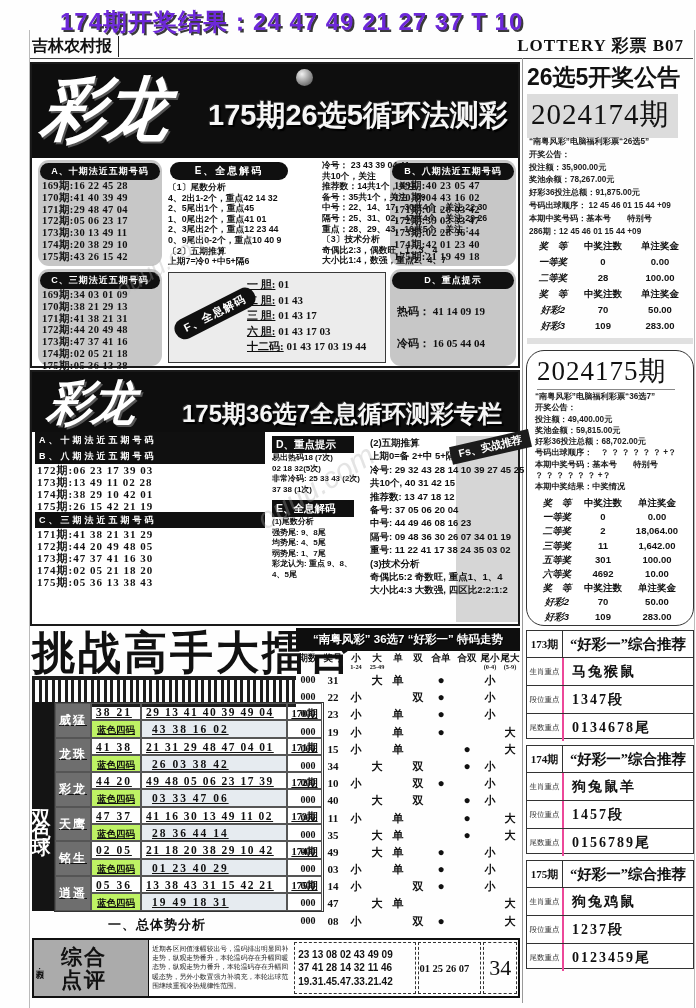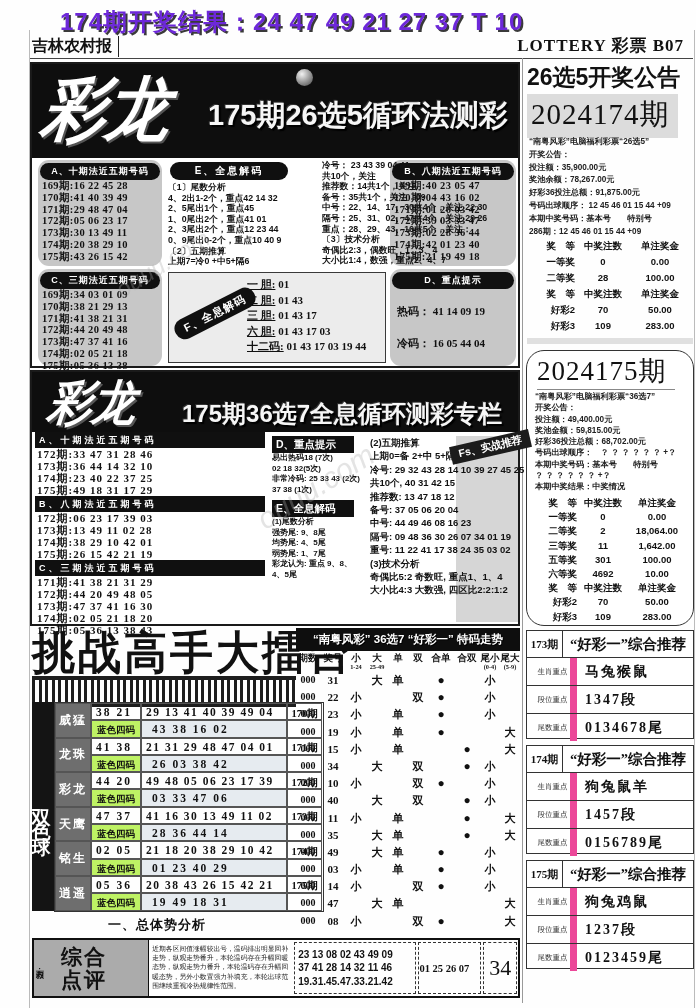--- a/index.html
+++ b/index.html
@@ -86,21 +86,21 @@
   
   #s3{position:absolute;left:30px;top:628px;width:490px;height:376px;}
   #s3-title{position:absolute;left:2px;top:-4px;font-size:43px;font-weight:bold;letter-spacing:3px;
       font-family:"Liberation Serif",serif;transform:scaleY(1.05);white-space:nowrap;}
   #chain{position:absolute;left:2px;top:48px;width:264px;height:24px;
       border-top:4px solid #1e1e1e;border-bottom:3px solid #1e1e1e;
       background:repeating-linear-gradient(90deg,#1e1e1e 0 3px,#fff 3px 7px,#1e1e1e 7px 10px,#fff 10px 13px);}
   #sidebar{position:absolute;left:2px;top:74px;width:22px;height:209px;background:#141414;color:#fff;
       writing-mode:vertical-rl;text-orientation:upright;font-size:19px;font-weight:bold;
       letter-spacing:14px;text-align:center;padding-top:14px;box-sizing:border-box;}
-  #experts{position:absolute;left:24px;top:74px;width:270px;border:1.5px solid #333;box-sizing:border-box;}
+  #experts{position:absolute;left:24px;top:74px;width:270px;border:1.5px solid #333;box-sizing:border-box;text-decoration:underline;}
   .exp{display:grid;grid-template-columns:36px 50px 146px 35px;grid-template-rows:17.3px 17.3px;}
   .exp span{border:0.5px solid #555;box-sizing:border-box;overflow:hidden;}
   .exp-name{grid-row:1/3;background:#6e6e6e;color:#fff;font-family:"Liberation Sans",sans-serif;
       font-size:12px;font-weight:bold;display:flex;align-items:center;justify-content:center;letter-spacing:2px;}
   .exp-pair{font-size:11.5px;font-weight:bold;letter-spacing:2px;padding:2px 0 0 4px;}
   .exp-nums{font-size:11.5px;font-weight:bold;letter-spacing:1.5px;padding:2px 0 0 4px;white-space:nowrap;}
   .exp-qi{font-size:10.5px;font-weight:bold;padding-top:2.5px;text-align:center;}
   .exp-bl{background:#bef264;font-size:9.5px;font-weight:bold;text-align:center;padding-top:3px;
       font-family:"Liberation Sans",sans-serif;}
   .exp-bn{background:#e6ebf0;font-size:11.5px;font-weight:bold;letter-spacing:2px;padding:2px 0 0 10px;white-space:nowrap;}
@@ -142,21 +142,21 @@
   
   #r174-header{position:absolute;left:527px;top:62px;font-family:"Liberation Sans",sans-serif;
       font-size:23px;font-weight:bold;white-space:nowrap;}
   #r174-period{position:absolute;left:527px;top:94px;font-size:29px;background:#dcdcdc;
       padding:1px 8px 3px 4px;letter-spacing:1px;}
   #r174-lines{position:absolute;left:529px;top:136px;width:164px;}
   #r174-lines .tline,#r175-lines .tline{font-size:8.2px;line-height:12.8px;font-weight:bold;color:#222;}
   #r174-table{position:absolute;left:529px;top:240px;width:160px;}
   .prize-row{display:grid;grid-template-columns:46px 56px 58px;height:16px;}
   .prize-row span{font-size:9.5px;font-weight:bold;font-family:"Liberation Sans",sans-serif;}
-  .prize-row span:nth-child(1){text-align:right;padding-left:2px;}
+  .prize-row span:nth-child(1){text-align:center;padding-left:2px;font-style:italic;}
   .prize-row span:nth-child(2){text-align:center;}
   .prize-row span:nth-child(3){text-align:center;}
   #r174-sep{position:absolute;left:527px;top:338px;width:166px;height:6px;background:#e0e0e0;}
   #r175-box{position:absolute;left:526px;top:350px;width:168px;height:276px;border:1.5px solid #333;
       border-radius:18px;box-sizing:border-box;background:#fff;}
   #r175-period{position:absolute;left:10px;top:2px;font-size:27px;letter-spacing:1px;
       border-bottom:1px solid #888;padding-right:8px;}
   #r175-lines{position:absolute;left:8px;top:40px;width:154px;}
   #r175-lines .tline{line-height:11.3px;}
   #r175-table{position:absolute;left:8px;top:146px;width:150px;}
@@ -164,22 +164,22 @@
 
   #recommend{position:absolute;left:526px;top:630px;width:168px;}
   .rec-box{border:1.5px solid #333;box-sizing:border-box;height:109px;margin-bottom:6px;background:#fff;}
   .rec-h{display:flex;border-bottom:1px solid #333;height:26px;}
   .rec-qi{width:35px;border-right:1px solid #333;font-size:11px;font-weight:bold;display:flex;
       align-items:center;justify-content:center;}
   .rec-title{flex:1;font-size:14.5px;font-weight:bold;display:flex;align-items:center;justify-content:center;
       white-space:nowrap;}
   .rec-row{display:flex;height:27px;border-bottom:1px solid #333;}
   .rec-row:last-child{border-bottom:none;}
-  .rec-label{width:35px;border-right:7px solid #ec4899;font-size:7.5px;color:#333;display:flex;
-      align-items:center;justify-content:center;font-family:Liberation Serif, serif;margin-left:8px;}
+  .rec-label{width:35px;border-right:2px solid #ec4899;font-size:7.5px;color:#333;display:flex;
+      align-items:center;justify-content:center;font-family:Liberation Serif, serif;}
   .rec-val{flex:1;font-size:14px;font-weight:bold;display:flex;align-items:center;padding-left:8px;
       letter-spacing:2px;}
 
   .watermark{position:absolute;font-size:30px;color:rgba(170,170,170,0.32);font-style:italic;
       transform:rotate(-32deg);font-family:"Liberation Sans",sans-serif;pointer-events:none;z-index:5;}
 </style>
 </head>
 <body>
 
 <div id="page">
@@ -274,26 +274,20 @@
     </div>
   </section>
 
   <section id="s2">
     <div class="band">
       <div class="logo">彩龙</div>
       <div class="band-title">175期36选7全息循环测彩专栏</div>
     </div>
     <div id="s2left">
       <div class="bh">A、十期法近五期号码</div>
-      <div>
-          <div class="prow">172期:33 47 31 28 46</div>
-          <div class="prow">173期:36 44 14 32 10</div>
-          <div class="prow">174期:23 40 22 37 25</div>
-          <div class="prow">175期:49 18 31 17 29</div>
-        </div>
       <div class="bh">B、八期法近五期号码</div>
       <div>
           <div class="prow">172期:06 23 17 39 03</div>
           <div class="prow">173期:13 49 11 02 28</div>
           <div class="prow">174期:38 29 10 42 01</div>
           <div class="prow">175期:26 15 42 21 19</div>
         </div>
       <div class="bh">C、三期法近五期号码</div>
       <div>
           <div class="prow">171期:41 38 21 31 29</div>
@@ -385,21 +379,21 @@
           <span class="exp-pair">02 05</span>
           <span class="exp-nums">21 18 20 38 29 10 42</span>
           <span class="exp-qi">174期</span>
           <span class="exp-bl">蓝色四码</span>
           <span class="exp-bn">01 23 40 29</span>
           <span class="exp-emp"></span>
         </div>
         <div class="exp">
           <span class="exp-name">逍遥</span>
           <span class="exp-pair">05 36</span>
-          <span class="exp-nums">20 38 43 26 15 42 21</span>
+          <span class="exp-nums">13 38 43 31 15 42 21</span>
           <span class="exp-qi">175期</span>
           <span class="exp-bl">蓝色四码</span>
           <span class="exp-bn">19 49 18 31</span>
           <span class="exp-emp"></span>
         </div>
       </div>
 
     <div id="trend">
       <div id="trend-title">“南粤风彩” 36选7 “好彩一” 特码走势</div>
       <div id="trend-head">

